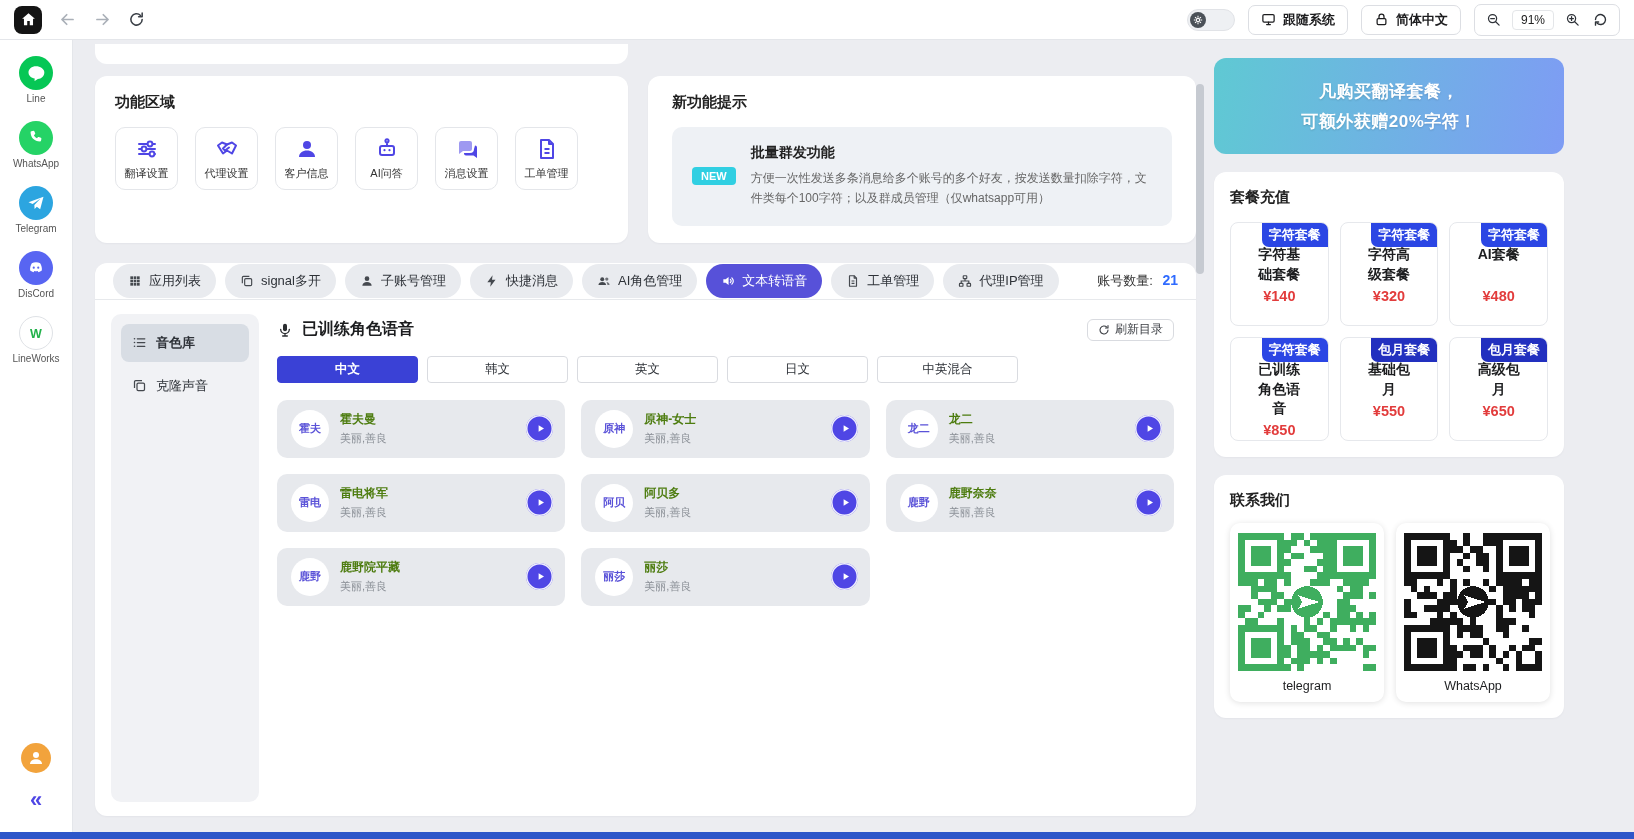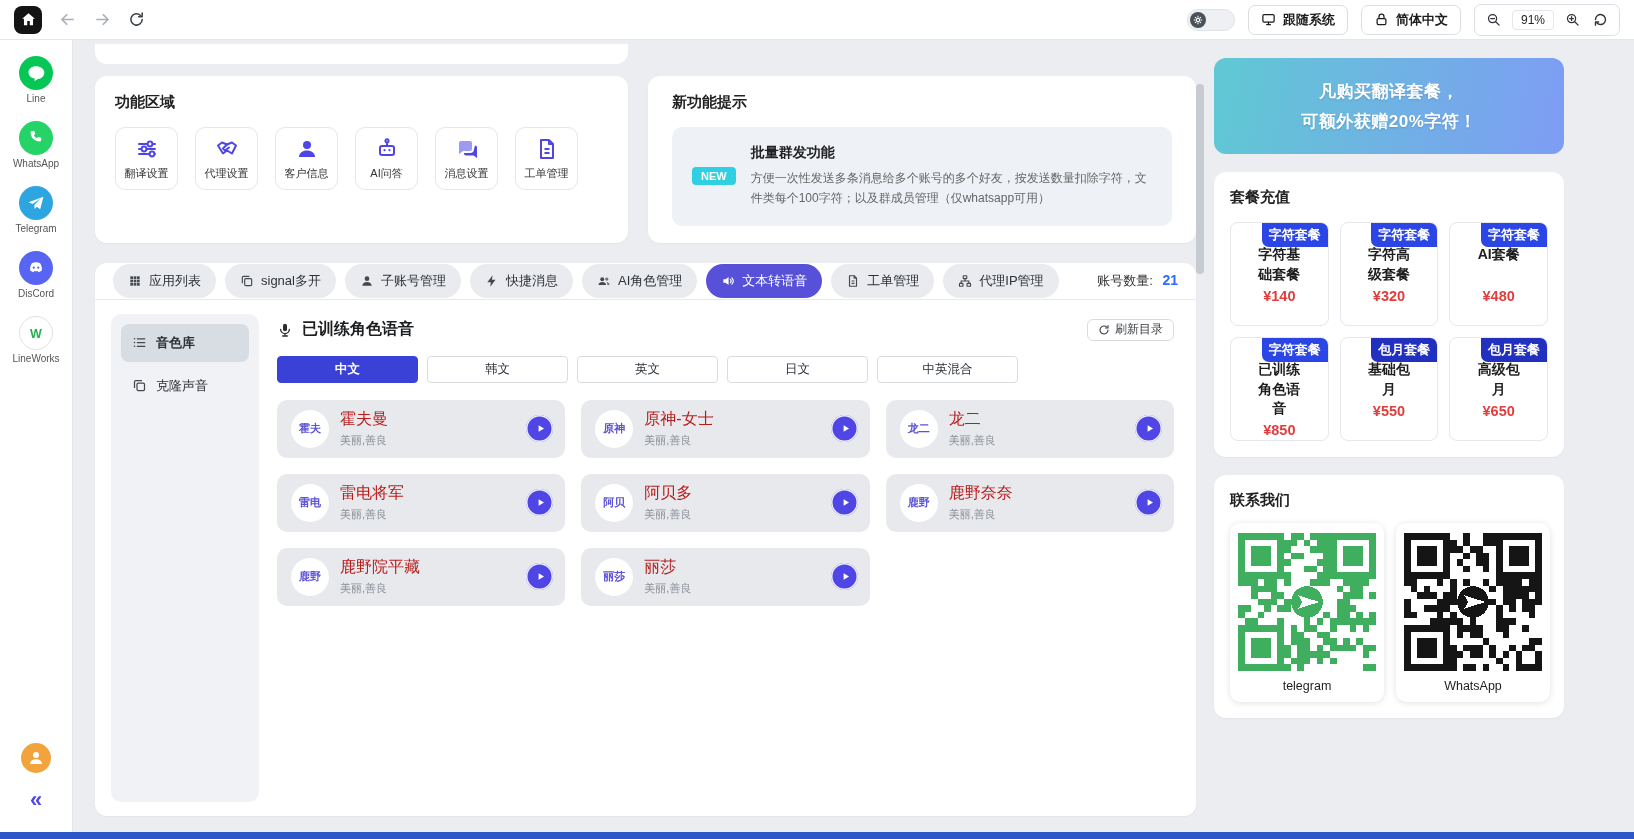--- a/index.html
+++ b/index.html
@@ -95,21 +95,21 @@
   .lang-tabs{display:flex;gap:9px;margin-top:15px;}
   .lang-tab{width:141px;height:27px;border:1px solid #d9dbe0;background:#fff;font-size:12.5px;color:#2e3238;
     border-radius:4px;display:flex;align-items:center;justify-content:center;}
   .lang-tab.active{background:#3a41d6;border-color:#3a41d6;color:#fff;font-weight:700;}
   .voice-grid{display:grid;grid-template-columns:repeat(3,1fr);gap:16px;margin-top:17px;}
   .voice-card{background:#e7e9ed;border-radius:10px;height:58px;display:flex;align-items:center;
     padding:0 12px 0 14px;gap:11px;cursor:pointer;}
   .v-avatar{width:38px;height:38px;background:#fff;border-radius:50%;color:#5a52d8;font-size:11px;font-weight:700;
     display:flex;align-items:center;justify-content:center;flex:none;}
   .v-info{flex:1;min-width:0;}
-  .v-name{font-size:16px;font-weight:400;color:#b91c1c;white-space:nowrap;}
+  .v-name{font-size:12px;font-weight:700;color:#4d7c0f;white-space:nowrap;}
   .v-desc{font-size:11px;color:#8a8f96;margin-top:3px;}
   .play-btn{width:27px;height:27px;border-radius:50%;background:#4f46e5;color:#fff;display:flex;
     align-items:center;justify-content:center;flex:none;box-shadow:inset 0 0 0 1.5px rgba(255,255,255,.9);}
   .play-btn .ic12{width:13px;height:13px;margin-left:2px;}
 
   
   .right-col{width:350px;flex:none;margin-right:70px;padding-top:14px;box-sizing:border-box;}
   .promo{height:96px;border-radius:12px;background:linear-gradient(100deg,#5fc9d3 0%,#7e9cf4 100%);
     color:#fff;display:flex;flex-direction:column;align-items:center;justify-content:center;gap:7px;
     font-size:17px;font-weight:700;letter-spacing:.5px;text-shadow:0 1px 2px rgba(0,0,0,.15);}

